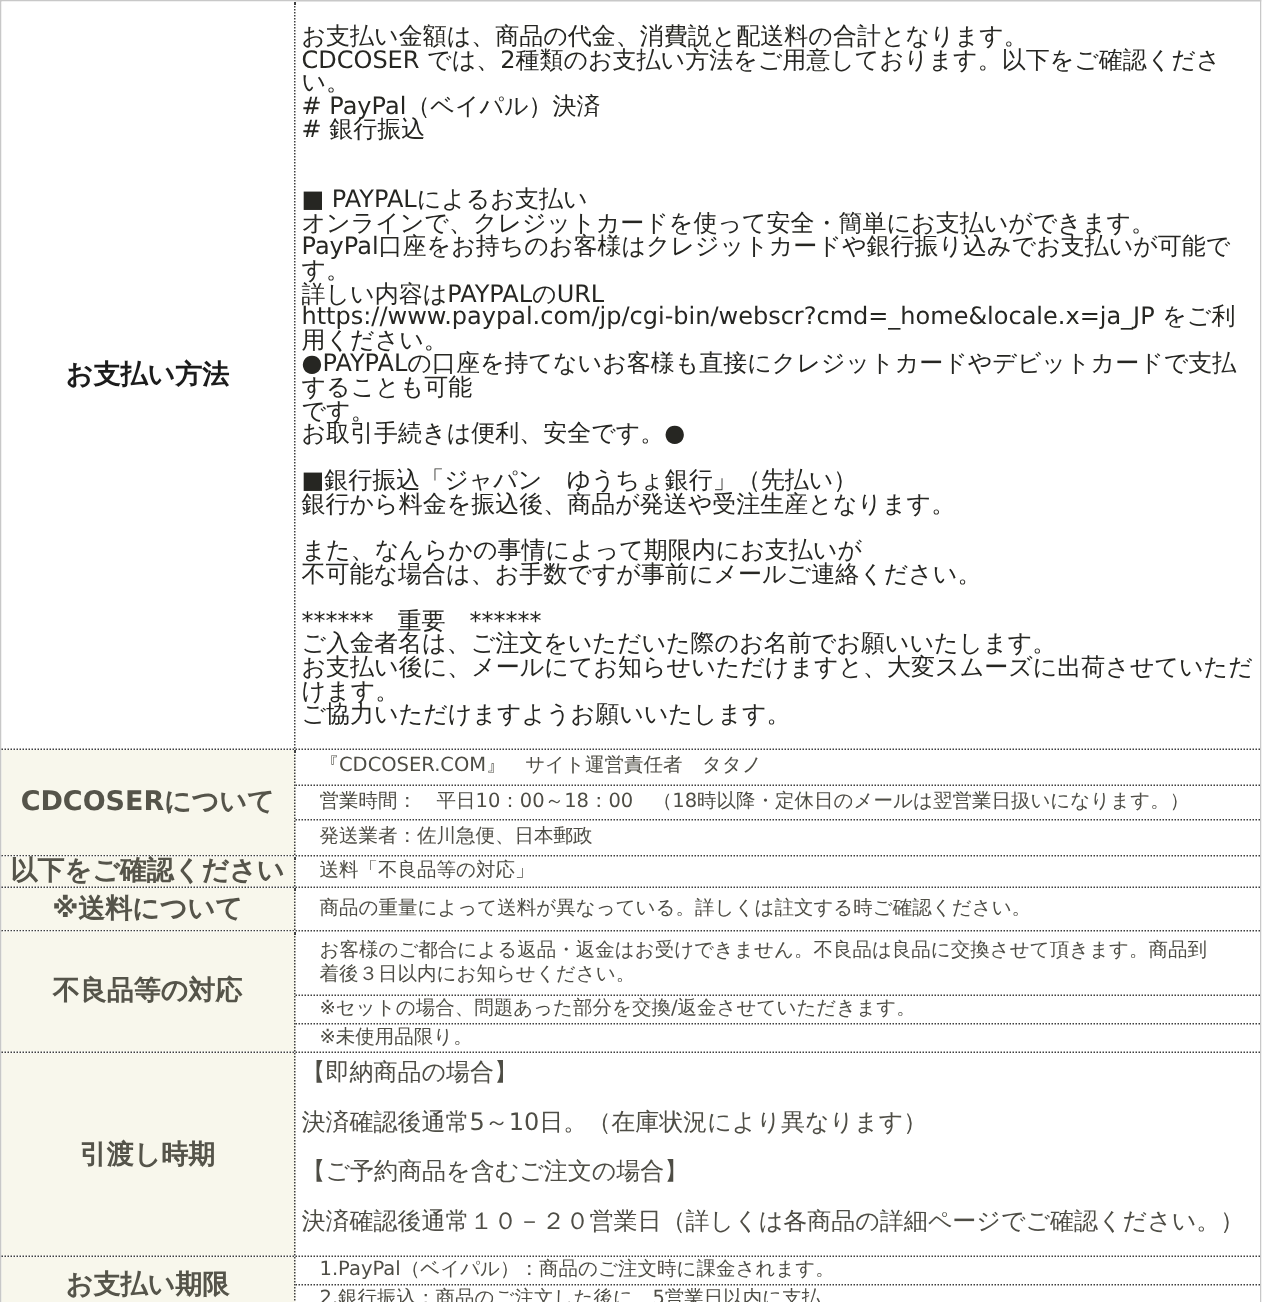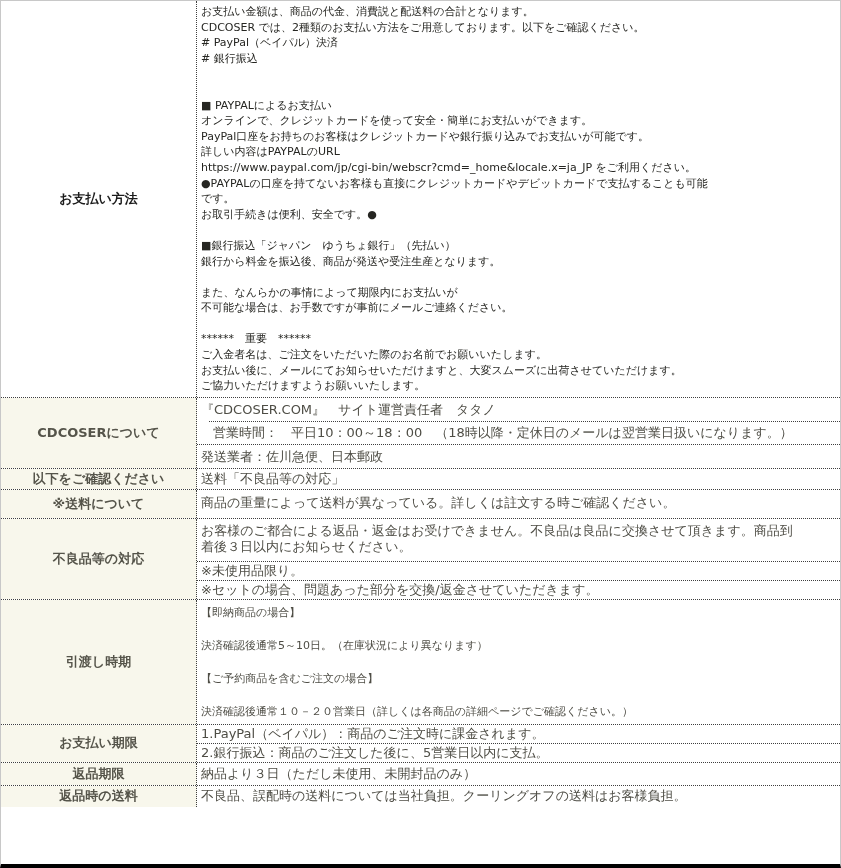--- a/index.html
+++ b/index.html
@@ -9,36 +9,36 @@
     border-bottom:4px solid #000000;
     display:flex; flex-direction:column;
   }
   .row { display:flex; border-top:1px dotted #3f3f3f; }
   .row:first-child { border-top:none; }
   .head {
     width:196px; min-width:196px; box-sizing:border-box;
     border-right:1px dotted #3f3f3f;
     background:#f8f7ec;
     display:flex; align-items:center; justify-content:center;
-    text-align:center; font-weight:bold; font-size:13px; line-height:16px;
+    text-align:center; font-weight:bold; font-size:18px; line-height:16px;
     color:#55544a; padding:2px 6px;
   }
   .row.first-row .head { background:#ffffff; color:#1c1c1c; }
   .body { flex:1; display:flex; flex-direction:column; min-width:0; }
   .sub {
     border-top:1px dotted #3f3f3f;
     display:flex; align-items:center;
-    padding:1px 4px; box-sizing:border-box;
+    padding:1px 16px; box-sizing:border-box;
     font-size:13px; line-height:16px; color:#4e4d45;
   }
   .sub:first-child { border-top:none; }
   .pre { white-space:pre-line; }
   .block {
-    padding:3px 4px; box-sizing:border-box;
-    font-size:11px; color:#4e4d45;
+    padding:15px 4px; box-sizing:border-box;
+    font-size:16px; color:#4e4d45;
   }
   .row.first-row .block { color:#262622; line-height:15.6px; }
   .delivery-block { line-height:16.5px; padding-top:5px; }
   .bold { font-weight:bold; margin-left:3px; color:#3b3a33; }
 </style>
 </head>
 <body>
 
 <div class="info-table">
 
@@ -72,21 +72,21 @@
 ご協力いただけますようお願いいたします。</div>
     </div>
   </div>
 
   <div class="row">
     <div class="head">CDCOSERについて</div>
     <div class="body">
       <div class="sub" style="min-height:23px;">
         <span class="pre">『CDCOSER.COM』　サイト運営責任者　タタノ</span>
       </div>
-      <div class="sub" style="min-height:23px;margin-left:12px;">
+      <div class="sub" style="min-height:23px;">
         <span class="pre">営業時間：　平日10：00～18：00　（18時以降・定休日のメールは翌営業日扱いになります。）</span>
       </div>
       <div class="sub" style="min-height:24px;">
         <span class="pre">発送業者：佐川急便、日本郵政</span>
       </div>
     </div>
   </div>
 
   <div class="row" style="min-height:20px;">
     <div class="head">以下をご確認ください</div>
@@ -106,25 +106,25 @@
     </div>
   </div>
 
   <div class="row">
     <div class="head">不良品等の対応</div>
     <div class="body">
       <div class="sub" style="min-height:42px;font-family:Liberation Mono, monospace;">
         <span class="pre">お客様のご都合による返品・返金はお受けできません。不良品は良品に交換させて頂きます。商品到
 着後３日以内にお知らせください。</span>
       </div>
+      <div class="sub" style="min-height:14px;">
+        <span class="pre">※セットの場合、問題あった部分を交換/返金させていただきます。</span>
+      </div>
       <div class="sub" style="min-height:13px;">
         <span class="pre">※未使用品限り。</span>
-      </div>
-      <div class="sub" style="min-height:14px;">
-        <span class="pre">※セットの場合、問題あった部分を交換/返金させていただきます。</span>
       </div>
     </div>
   </div>
 
   <div class="row" style="min-height:120px;">
     <div class="head">引渡し時期</div>
     <div class="body">
       <div class="block pre delivery-block">【即納商品の場合】
 
 決済確認後通常5～10日。（在庫状況により異なります）

